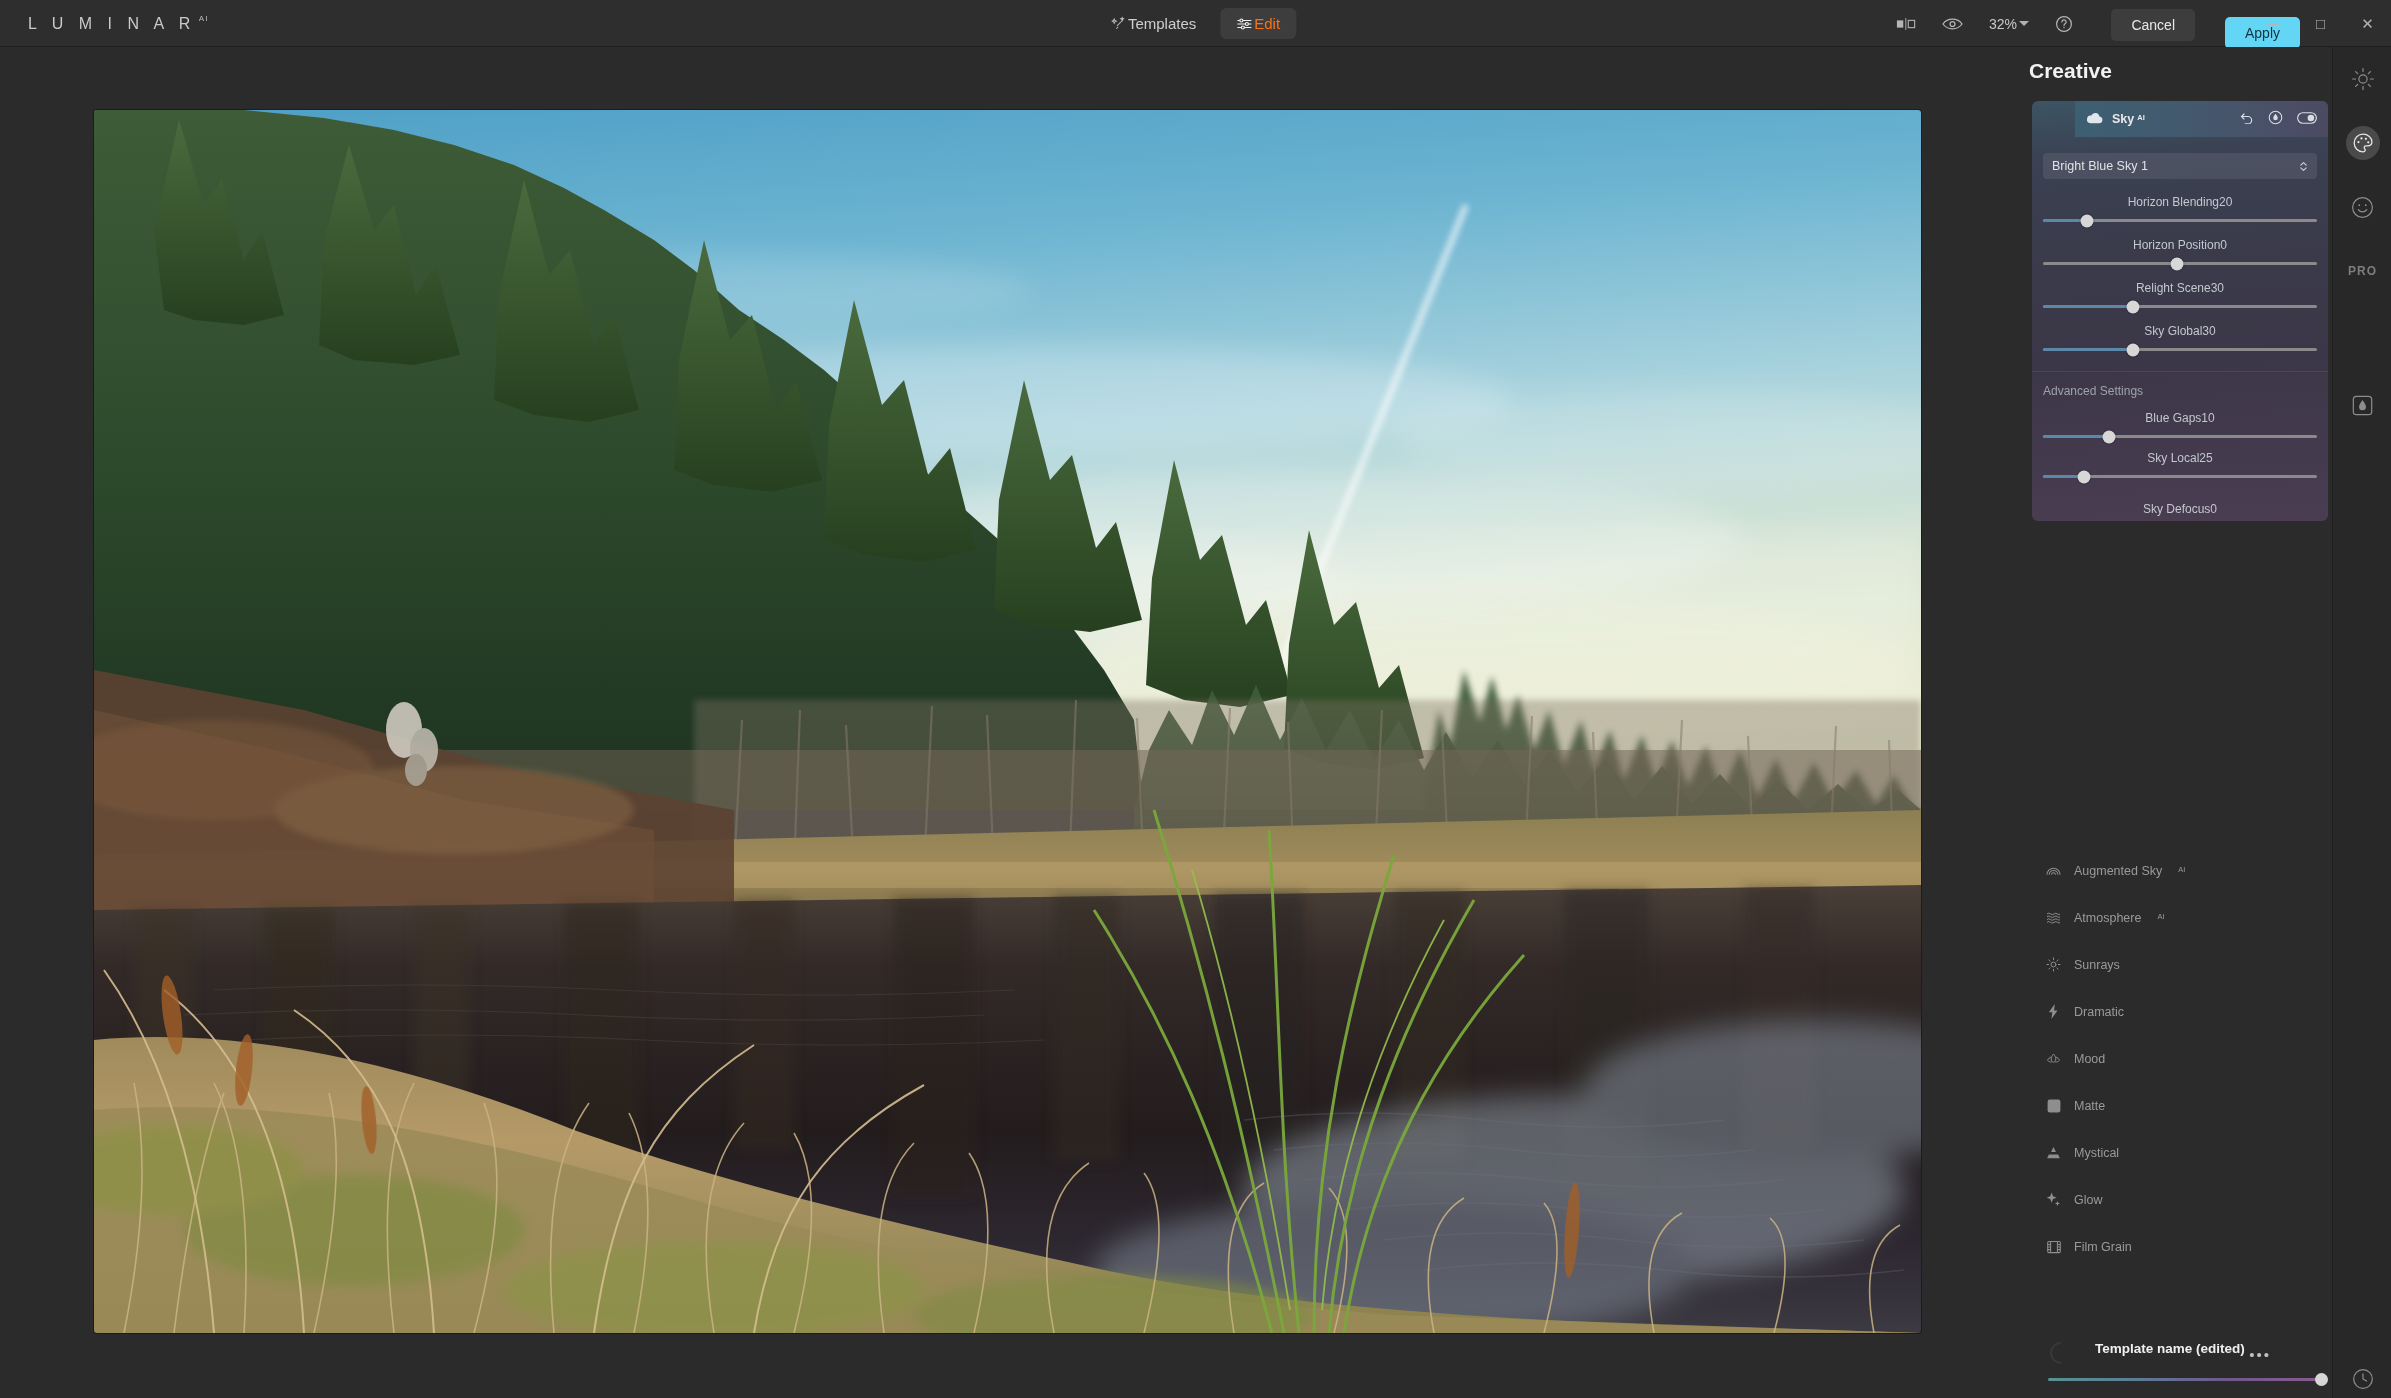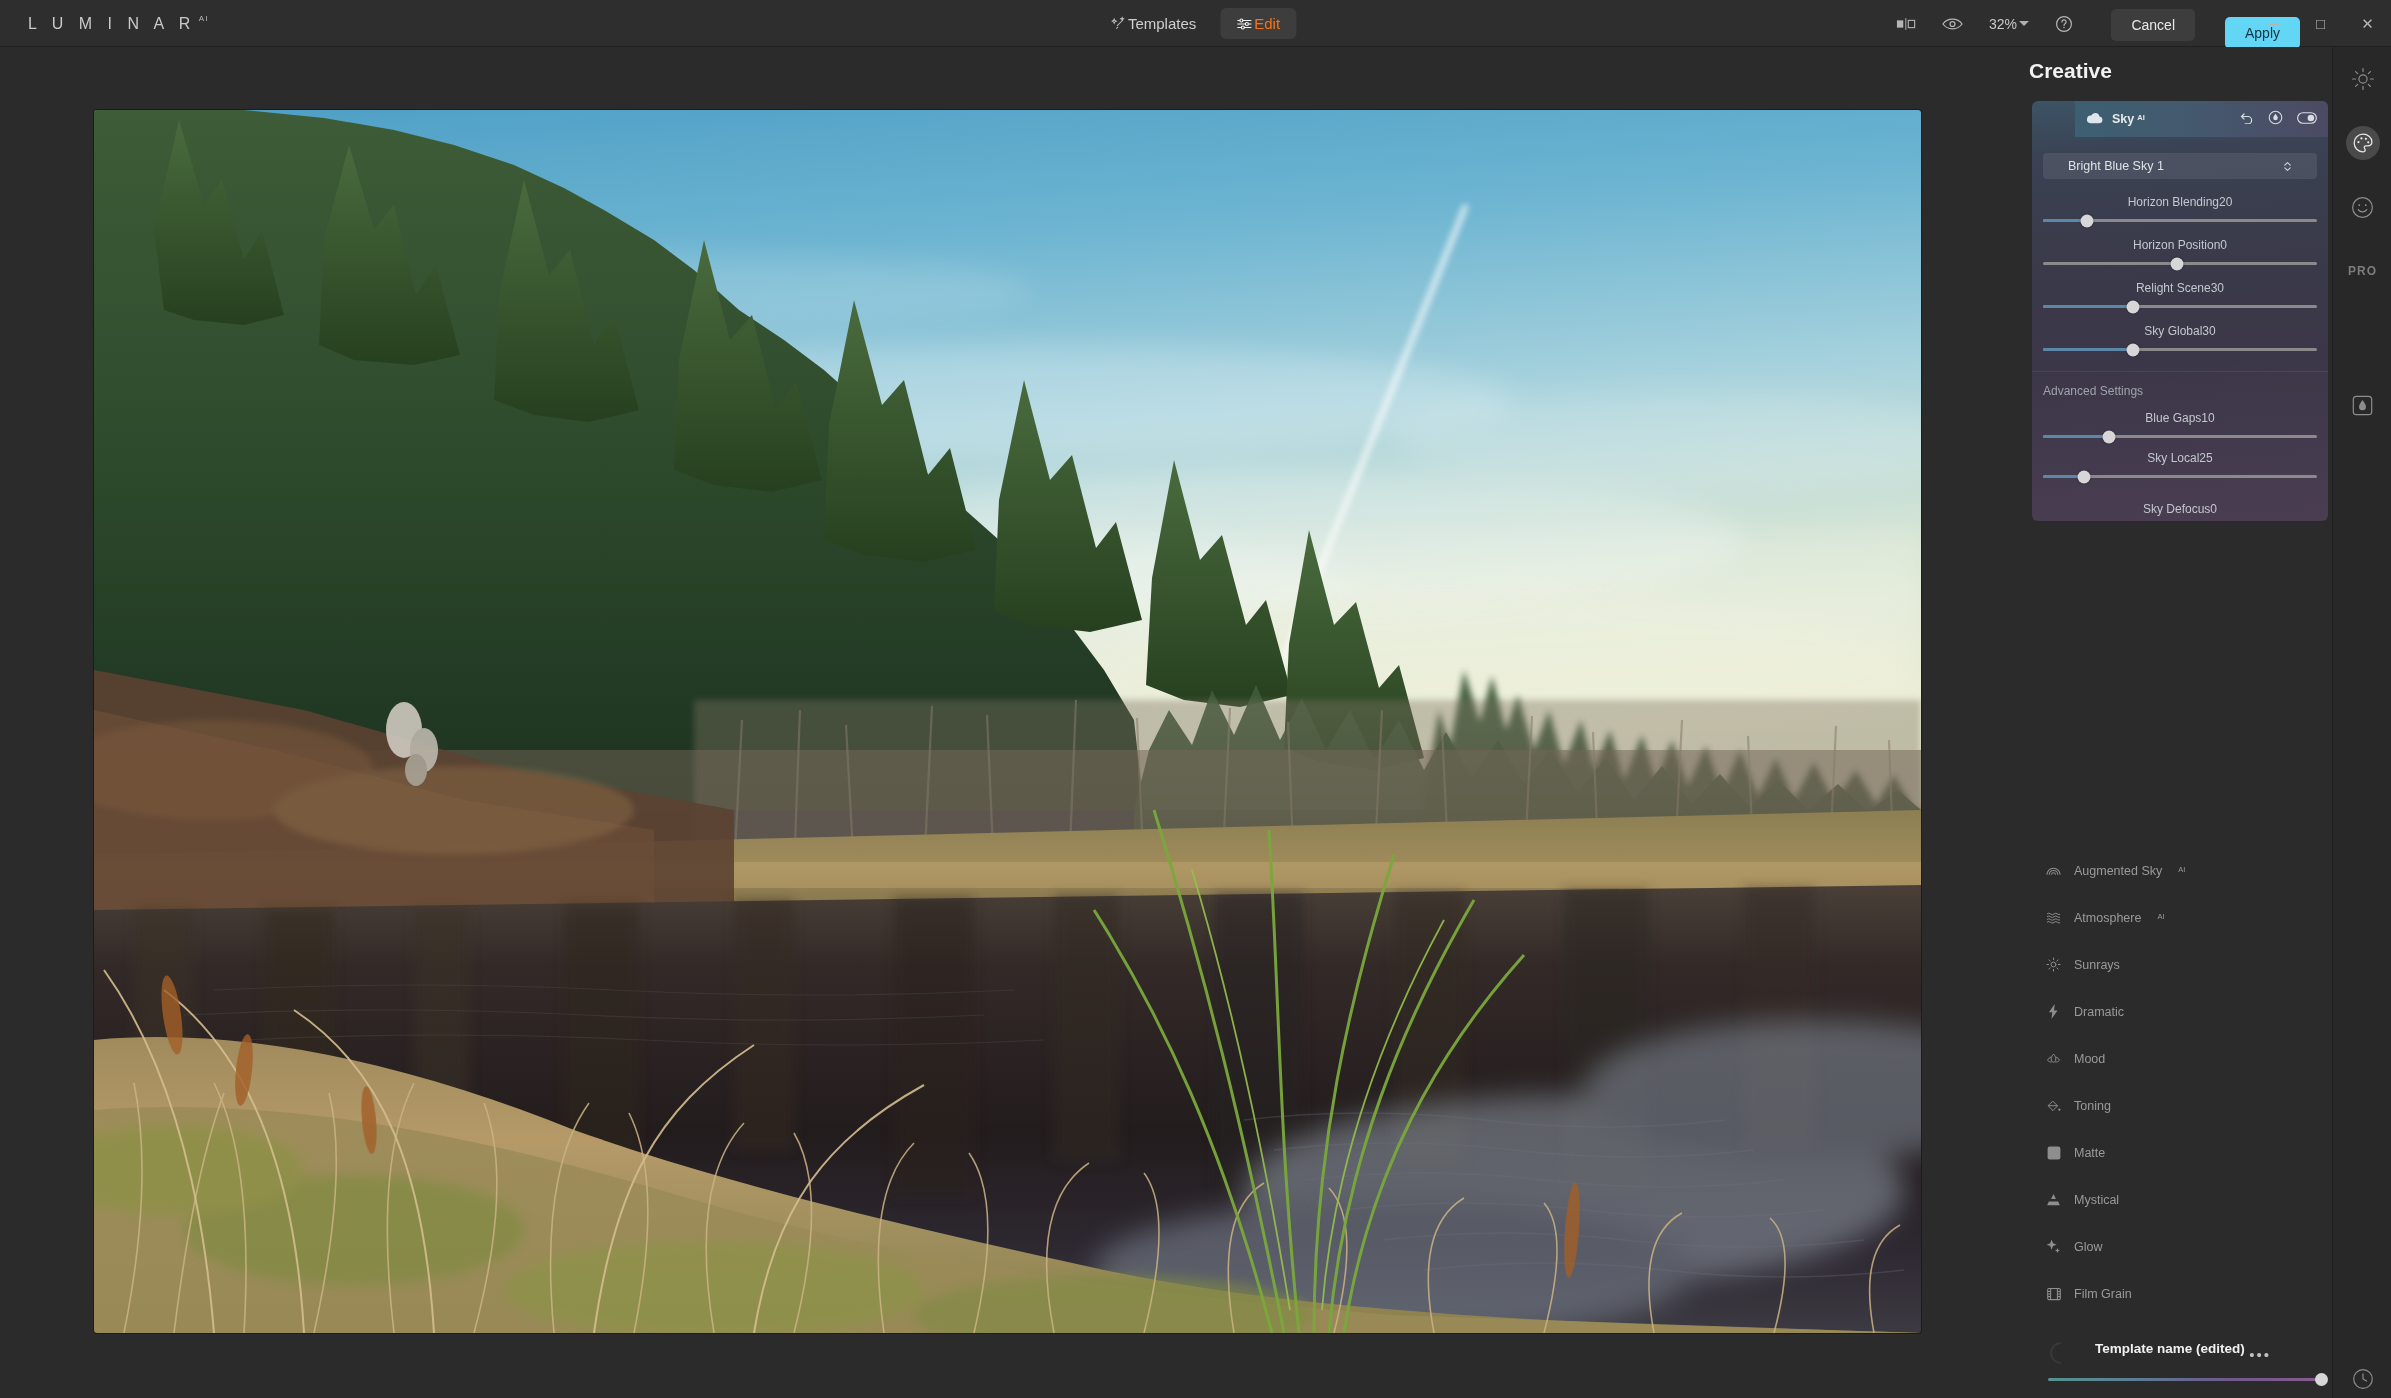--- a/index.html
+++ b/index.html
@@ -85,21 +85,21 @@
     margin-left: 43px;
   }
   .sky-head .lbl { color:#e9e9e9; font-size:12.5px; font-weight:700; margin-left:9px; display:flex; align-items:flex-start; gap:3px;}
   .sky-head .lbl .ai { font-size:7.5px; font-weight:700; margin-top:1px;}
   .sky-head .acts { margin-left:auto; display:flex; align-items:center; gap:14px; color:#d8dde2;}
 
   .sky-body { padding: 12px 11px 0 11px; }
 
   .preset {
     width: 100%; height: 26px; background: rgba(255,255,255,0.085); border-radius: 4px;
-    display:flex; align-items:center; padding: 0 25px; color:#dfe2e6; font-size:12.5px;
+    display:flex; align-items:center; padding: 0 9px; color:#dfe2e6; font-size:12.5px;
     margin-top: 4px;
   }
   .preset .updown { margin-left:auto; display:flex; flex-direction:column; gap:2px; align-items:center;}
 
   .slider-row { margin-top: 16px; }
   .slider-row.tight { margin-top: 13px; }
   .slider-head { display:flex; justify-content:center; align-items:baseline; }
   .slider-head .name { color:#c3c8ce; font-size:12px; }
   .slider-head .val { color:#c3c8ce; font-size:12px; }
   .track {
@@ -665,32 +665,20 @@
             <path d="M8 2.2c1.7 1.9 2.5 3.6 2.5 5.3 0 2-1.1 3.4-2.5 3.4S5.5 9.5 5.5 7.5c0-1.7.8-3.4 2.5-5.3z"></path>
             <path d="M5.6 5.5C3.9 5.8 2.4 7 1.6 8.9c1.3 1.5 3 2.1 4.5 1.8"></path>
             <path d="M10.4 5.5c1.7.3 3.2 1.5 4 3.4-1.3 1.5-3 2.1-4.5 1.8"></path>
           </svg>
         </span>
         <span class="tname">
           <span>Mood</span>
         </span>
       </div>
 
-      <div class="toolrow">
-        <span class="tico">
-          <svg width="15" height="14" viewBox="0 0 16 15" fill="none" stroke="#8e8e8e" stroke-width="1.05">
-            <path d="M2.2 7.2l5-5 5.2 5.2-5 5z"></path>
-            <path d="M2.2 7.2h10.2"></path>
-            <circle cx="14.3" cy="11.4" r="1.2" fill="#8e8e8e" stroke="none"></circle>
-          </svg>
-        </span>
-        <span class="tname">
-          <span>Toning</span>
-        </span>
-      </div>
 
       <div class="toolrow">
         <span class="tico">
           <svg width="14" height="14" viewBox="0 0 14 14">
               <rect x="0.6" y="0.6" width="12.8" height="12.8" rx="2.2" fill="#8e8e8e"></rect>
             </svg>
         </span>
         <span class="tname">
           <span>Matte</span>
         </span>

